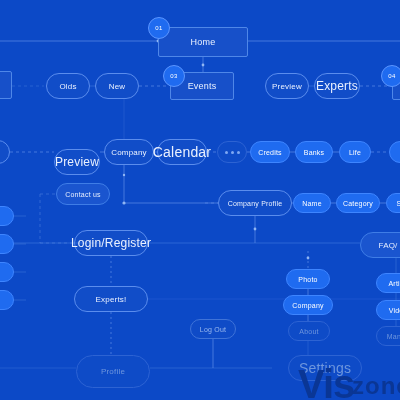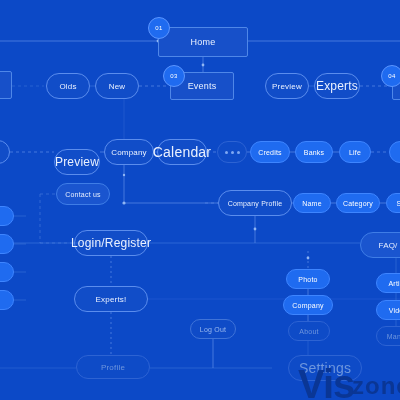--- a/index.html
+++ b/index.html
@@ -260,21 +260,21 @@
       </div>
       <div class="node v-fill" style="left: 283px; top: 295px; width: 50px; height: 20px; font-size: 7px;">
         <span>Company</span>
       </div>
       <div class="node v-ghost" style="left: 288px; top: 321px; width: 42px; height: 20px; font-size: 7px;">
         <span>About</span>
       </div>
       <div class="node v-outline-soft" style="left: 190px; top: 319px; width: 46px; height: 20px; font-size: 7px;">
         <span>Log Out</span>
       </div>
-      <div class="node v-ghost" style="left: 76px; top: 355px; width: 74px; height: 24px; font-size: 8px;">
+      <div class="node v-ghost" style="left: 76px; top: 355px; width: 74px; height: 33px; font-size: 8px;">
         <span>Profile</span>
       </div>
       <div class="node v-ghost" style="left: 288px; top: 355px; width: 74px; height: 26px; font-size: 14px;">
         <span>Settings</span>
       </div>
     </div>
 
   <div class="badge" style="left:148px;top:17px;">01</div>
   <div class="badge" style="left:163px;top:65px;">03</div>
   <div class="badge" style="left:381px;top:65px;">04</div>

